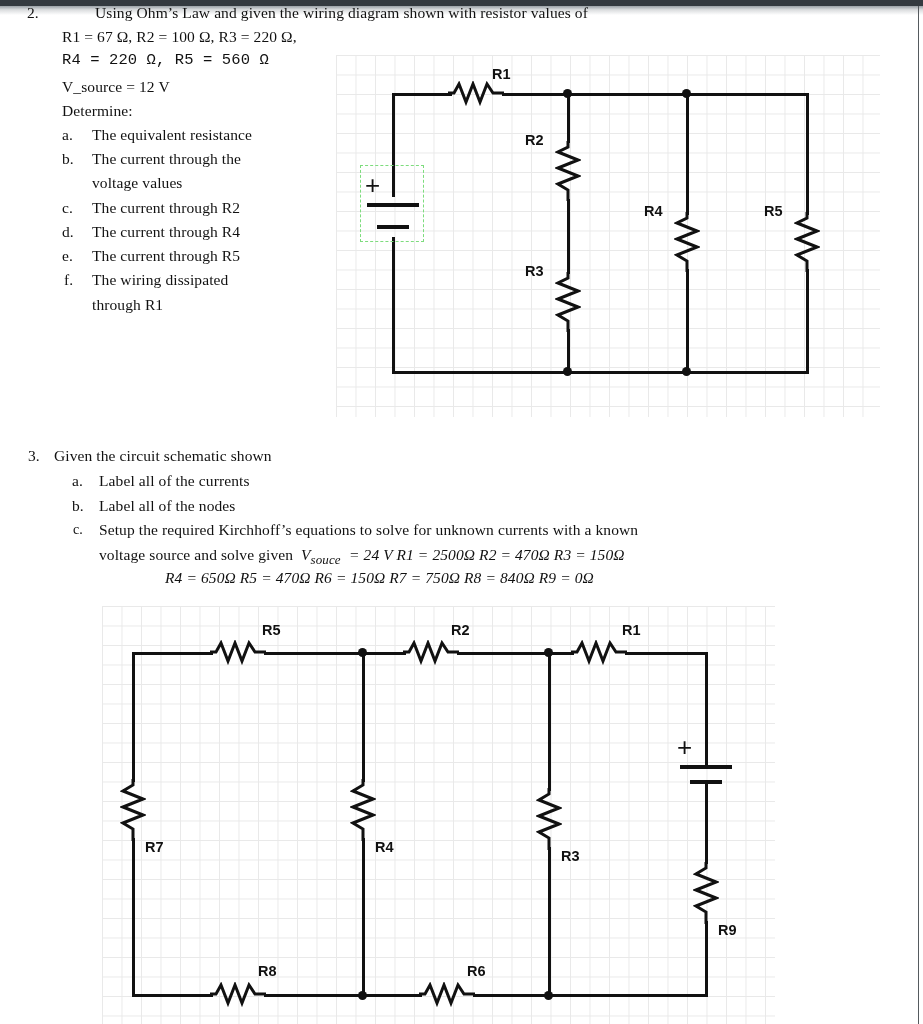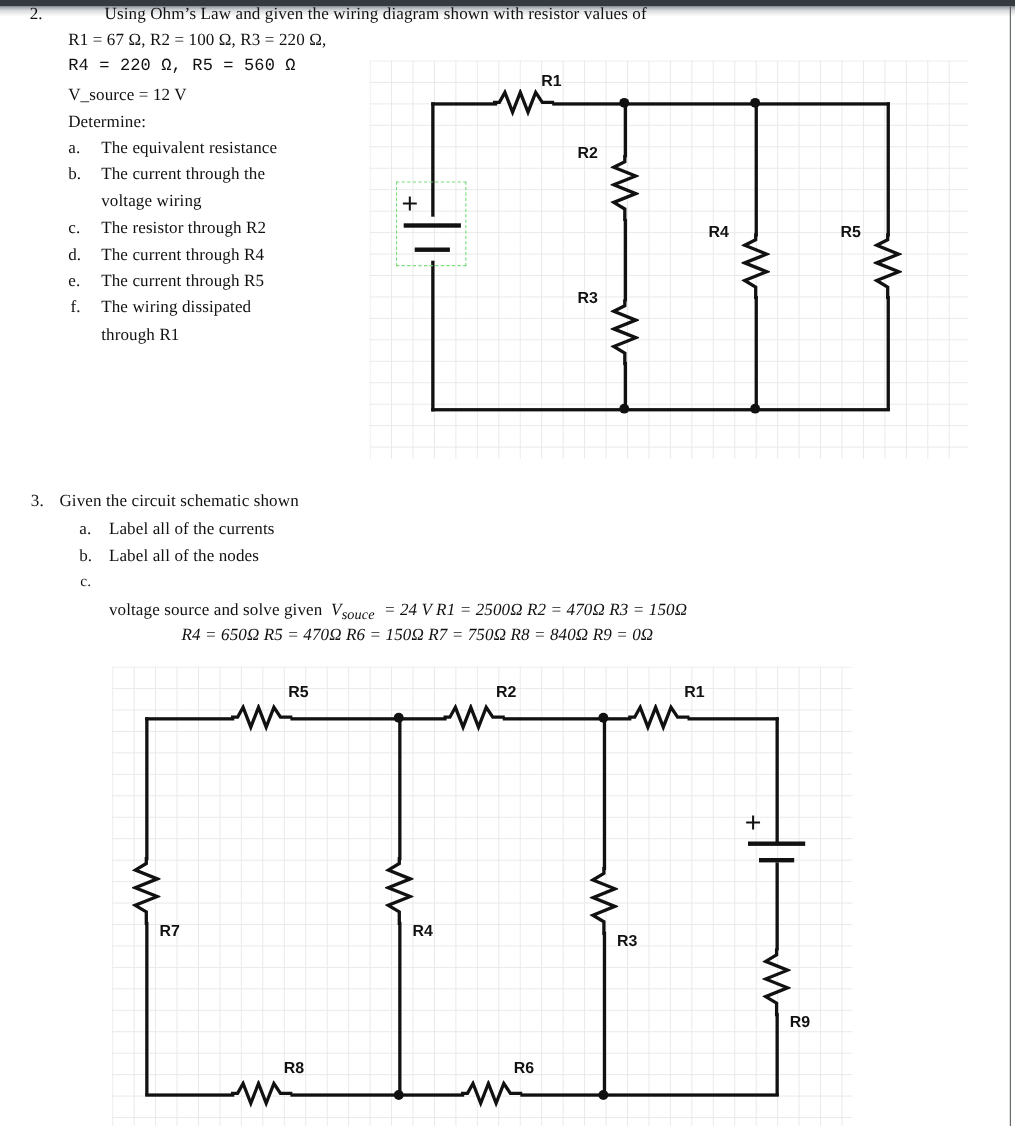--- a/index.html
+++ b/index.html
@@ -137,24 +137,24 @@
   <div class="txt" style="left:62px; top:29px;">R1 = 67 Ω, R2 = 100 Ω, R3 = 220 Ω,</div>
   <div class="txt" style="left:62px; top:53px;font-family:Liberation Mono, monospace;">R4 = 220 Ω, R5 = 560 Ω</div>
   <div class="txt" style="left:62px; top:79px;">V_source = 12 V</div>
   <div class="txt" style="left:62px; top:103px;">Determine:</div>
 
   <div class="txt" style="left:62px; top:127px;">a.</div>
   <div class="txt" style="left:92px; top:127px;">The equivalent resistance</div>
 
   <div class="txt" style="left:62px; top:151px;">b.</div>
   <div class="txt" style="left:92px; top:151px;">The current through the</div>
-  <div class="txt" style="left:92px; top:175px;">voltage wiring</div>
+  <div class="txt" style="left:92px; top:175px;">voltage values</div>
 
   <div class="txt" style="left:62px; top:200px;">c.</div>
-  <div class="txt" style="left:92px; top:200px;">The resistor through R2</div>
+  <div class="txt" style="left:92px; top:200px;">The current through R2</div>
 
   <div class="txt" style="left:62px; top:224px;">d.</div>
   <div class="txt" style="left:92px; top:224px;">The current through R4</div>
 
   <div class="txt" style="left:62px; top:248px;">e.</div>
   <div class="txt" style="left:92px; top:248px;">The current through R5</div>
 
   <div class="txt" style="left:64px; top:272px;">f.</div>
   <div class="txt" style="left:92px; top:272px;">The wiring dissipated</div>
   <div class="txt" style="left:92px; top:297px;">through R1</div>
@@ -224,20 +224,21 @@
   <div class="txt" style="left:28px; top:448px;">3.</div>
   <div class="txt" style="left:54px; top:448px;">Given the circuit schematic shown</div>
 
   <div class="txt" style="left:72px; top:473px;">a.</div>
   <div class="txt" style="left:99px; top:473px;">Label all of the currents</div>
 
   <div class="txt" style="left:72px; top:498px;">b.</div>
   <div class="txt" style="left:99px; top:498px;">Label all of the nodes</div>
 
   <div class="txt" style="left:73px; top:523px; font-size:14px;">c.</div>
+  <div class="txt" style="left:99px; top:522px;">Setup the required Kirchhoff’s equations  to solve for unknown currents with a known</div>
 
   <div class="txt" style="left:99px; top:547px;">voltage source and solve given</div>
   <div class="txt italic" style="left:301px; top:547px; font-size:15.5px;"><span>V</span><span class="sub">souce</span></div>
   <div class="txt italic" style="left:349px; top:547px;">= 24 V   R1 = 2500Ω   R2 = 470Ω   R3 = 150Ω</div>
   <div class="txt italic" style="left:165px; top:570px;">R4 = 650Ω   R5 = 470Ω   R6 = 150Ω   R7 = 750Ω   R8 = 840Ω   R9 = 0Ω</div>
 
   <div class="grid-panel" style="left:102px; top:606px; width:673px; height:418px;">
 
     <div class="wire-h" style="left:30px; top:46px; width:81px;"></div>
     <div class="res" style="left:108px; top:34px;">

